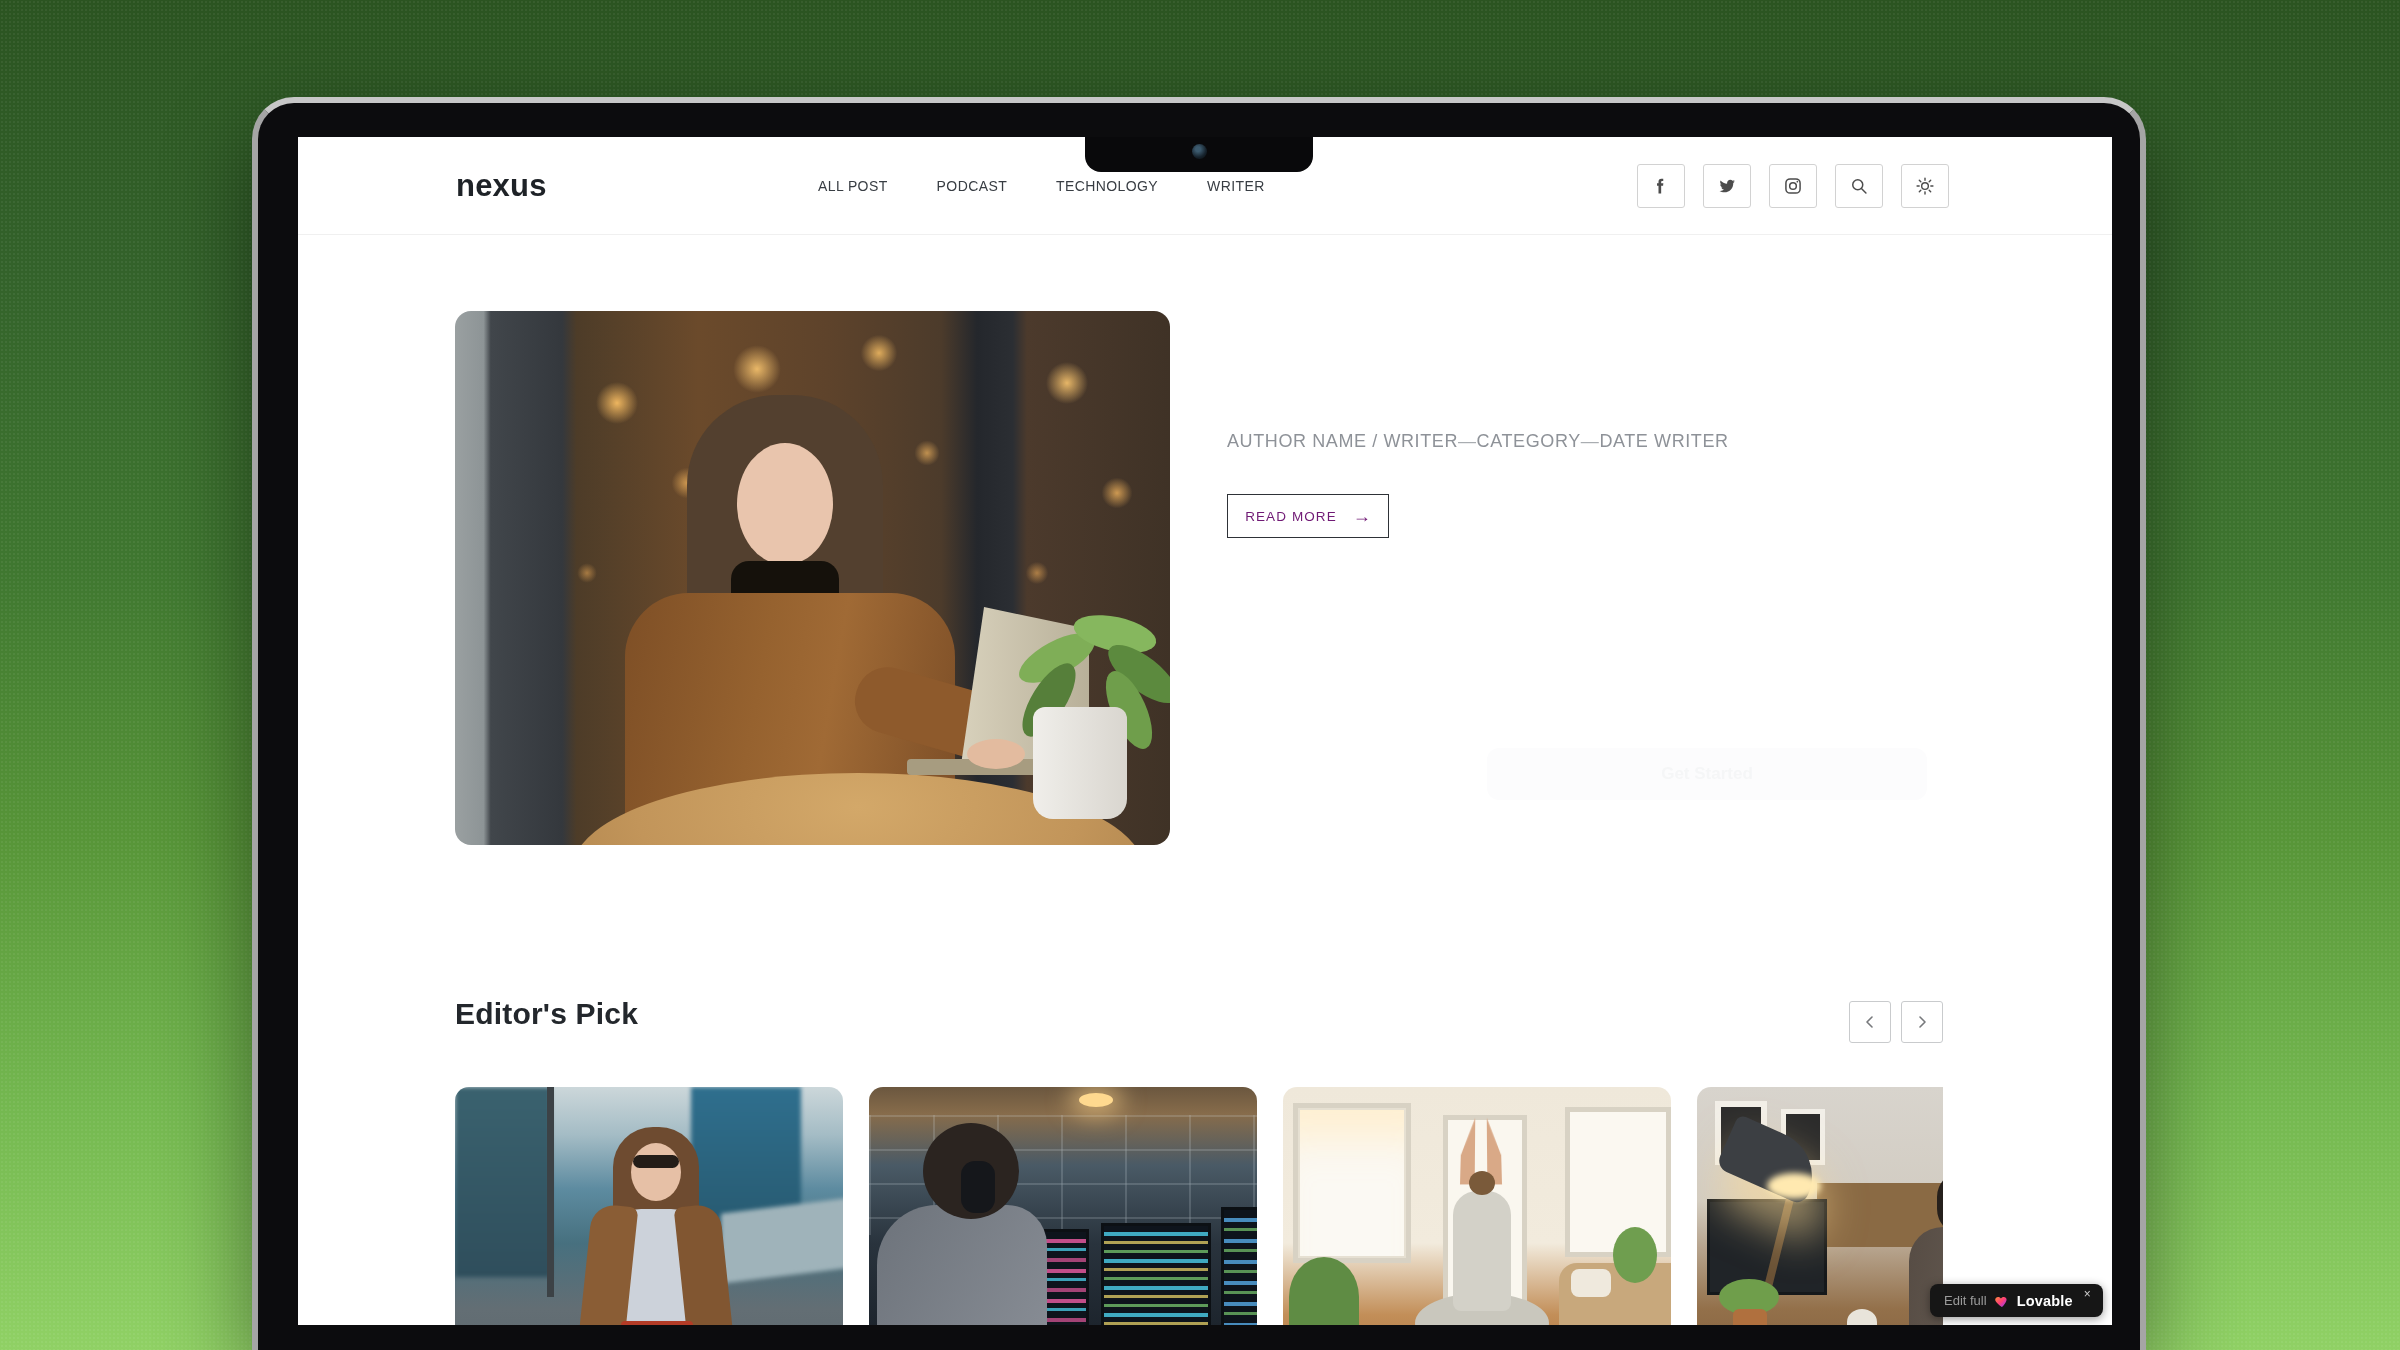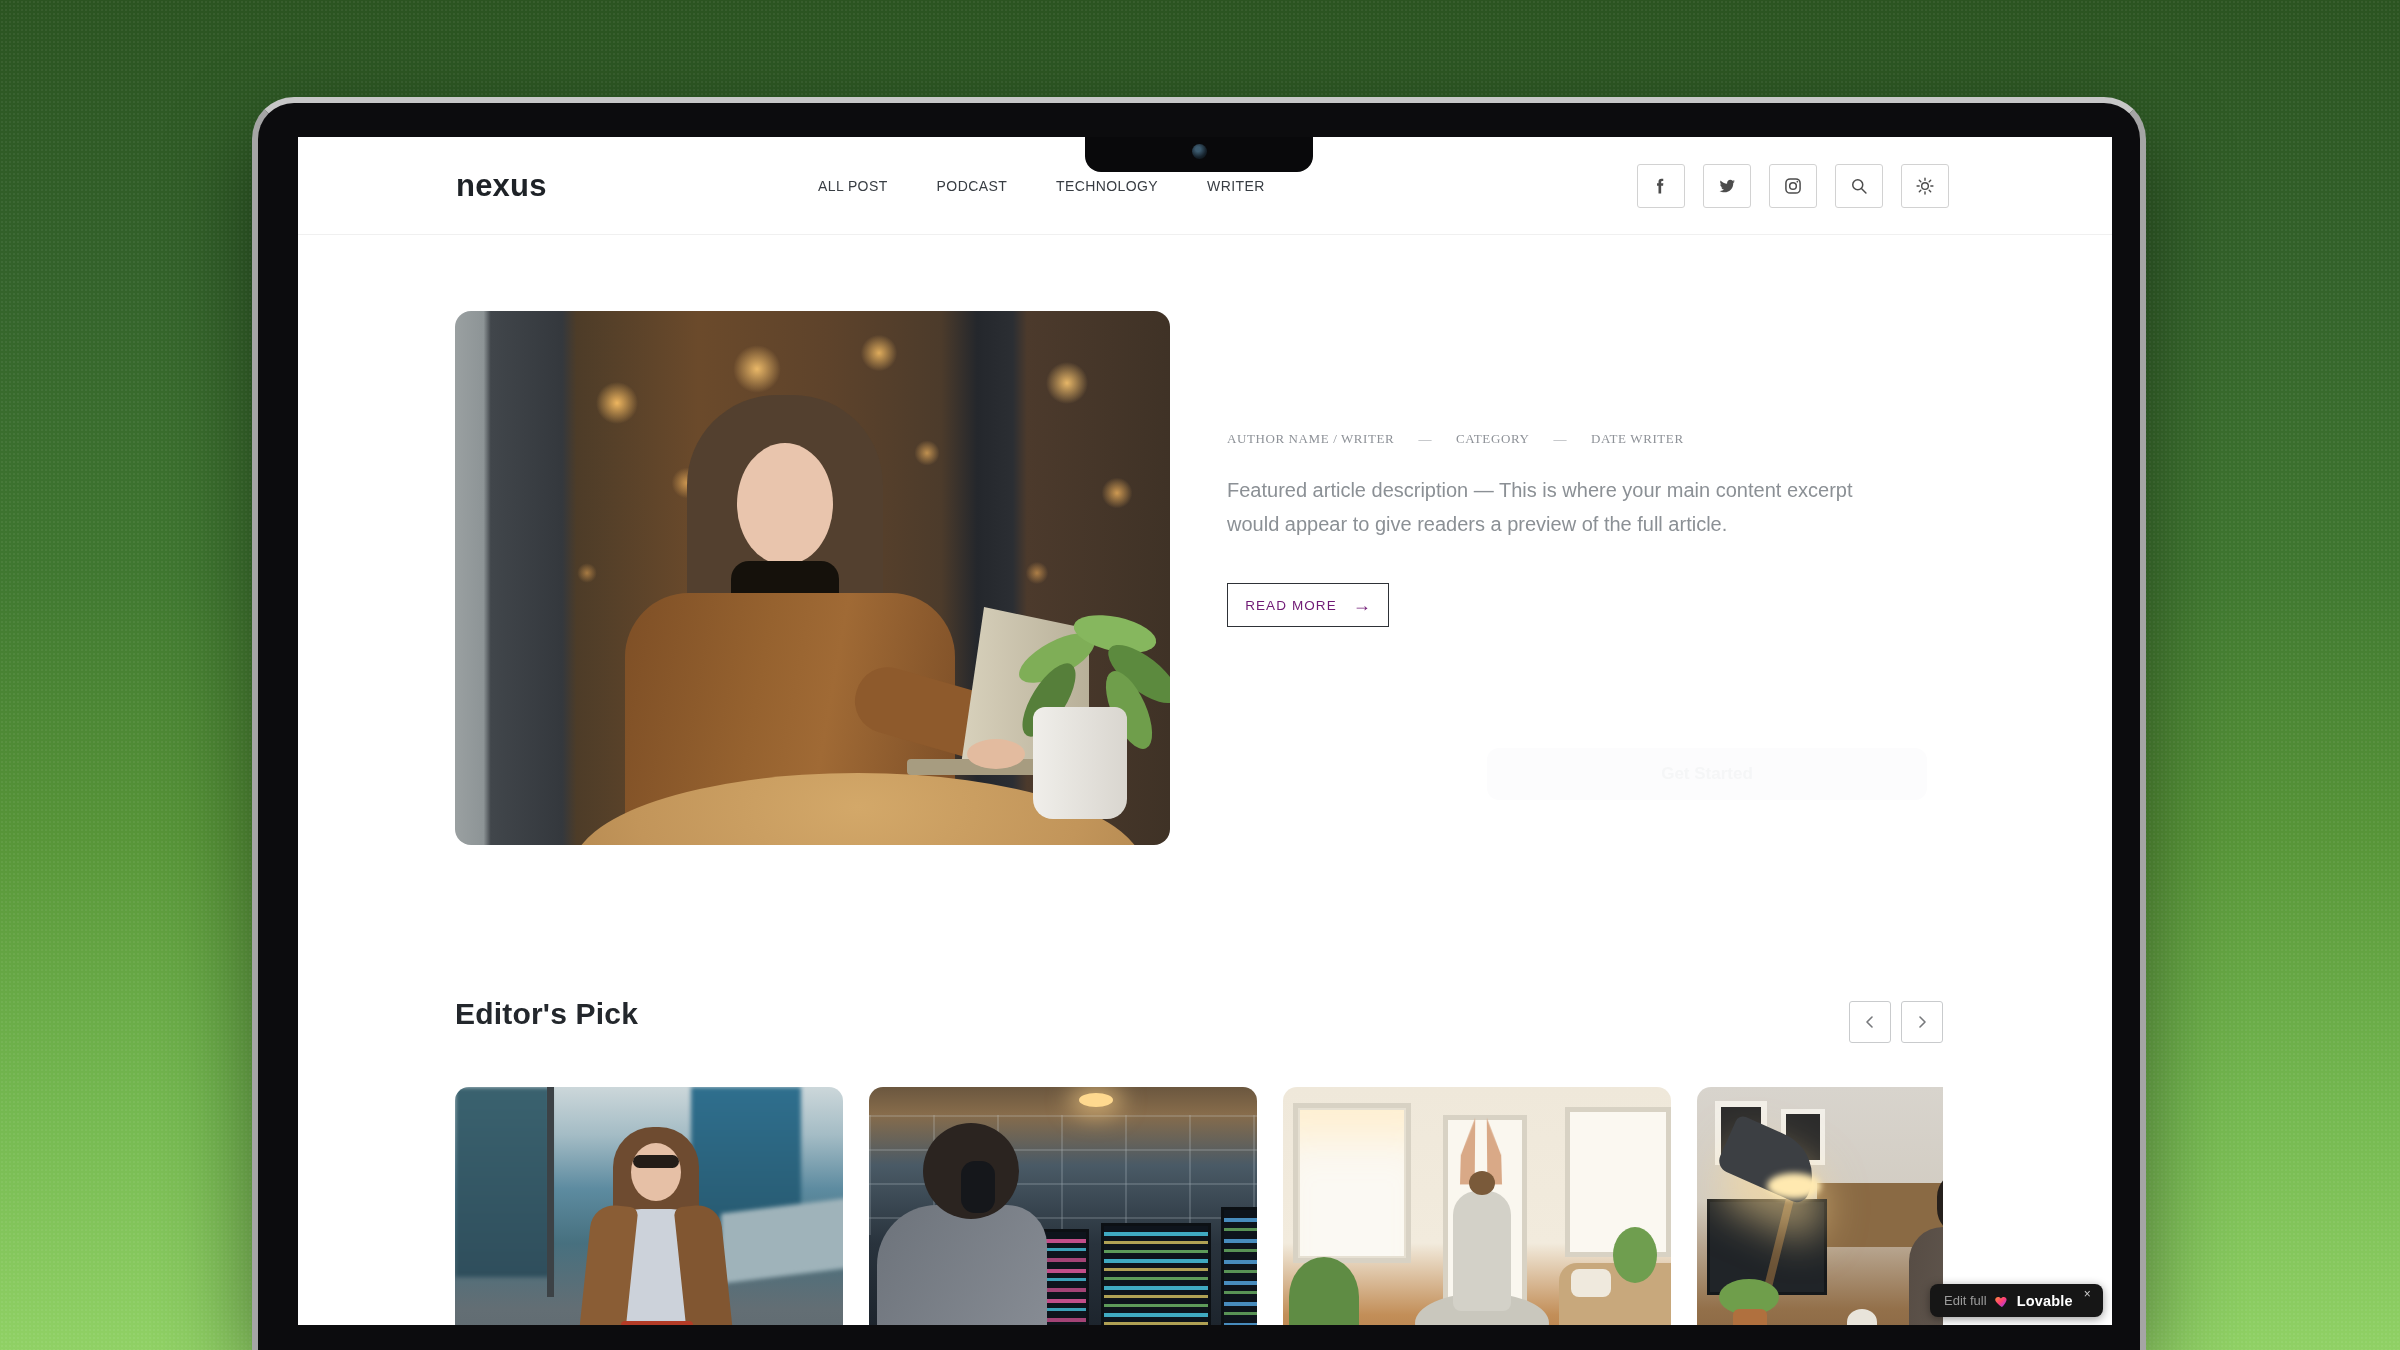--- a/index.html
+++ b/index.html
@@ -69,22 +69,22 @@
   .hp-leaf   { width:84px; height:34px; border-radius:50%; background:#6f9e4b; }
   .hp-leaf.l1{ left:560px; top:330px; transform:rotate(-28deg); background:#7fae57; }
   .hp-leaf.l2{ left:618px; top:306px; transform:rotate(12deg);  background:#86b75e; }
   .hp-leaf.l3{ left:646px; top:346px; transform:rotate(38deg);  background:#5c8a3e; }
   .hp-leaf.l4{ left:552px; top:372px; transform:rotate(-58deg); background:#567f3a; }
   .hp-leaf.l5{ left:632px; top:382px; transform:rotate(66deg);  background:#6f9e4b; }
 
   .hero-content { position:absolute; left:929px; top:258px; width:730px; }
   .hero-title { font-size:40px; font-weight:700; line-height:1.33; letter-spacing:-.3px;
     color:#20252b; max-width:645px; }
-  .hero-meta { display:flex; align-items:center; gap:24px; margin-top:36px;
-    font-size:13px; letter-spacing:.6px; color:#8e9298; white-space:nowrap;font-family:Liberation Serif, serif; }
+  .hero-meta { display:flex; align-items:center; margin-top:36px;
+    font-size:18px; letter-spacing:.6px; color:#8e9298; white-space:nowrap; }
   .hero-meta .sep { color:#a9adb1; }
   .hero-desc { margin-top:26px; font-size:20px; line-height:1.7; color:#8b9095; max-width:662px; }
   .read-more { margin-top:42px; width:162px; height:44px; border:1.5px solid #2e3237; background:#fff;
     display:inline-flex; align-items:center; justify-content:center; gap:16px;
     font-size:13.5px; letter-spacing:1.1px; color:#701a75; cursor:pointer; }
   .read-more .arr { font-size:18px; letter-spacing:0; }
   .ghost-btn { position:absolute; left:1189px; top:611px; width:440px; height:52px;
     background:#fcfcfd; border-radius:12px; display:flex; align-items:center; justify-content:center;
     font-size:17px; font-weight:700; color:#f5f6f7; }
 
@@ -251,21 +251,20 @@
     </div>
 
     <div class="hero-content">
       <div class="hero-meta">
         <span>AUTHOR NAME / WRITER</span>
         <span class="sep">—</span>
         <span>CATEGORY</span>
         <span class="sep">—</span>
         <span>DATE WRITER</span>
       </div>
-      <p class="hero-desc">Featured article description — This is where your main content excerpt would appear to give readers a preview of the full article.</p>
       <button class="read-more">
         <span>READ MORE</span>
         <span class="arr">→</span>
       </button>
     </div>
 
     <div class="ghost-btn">Get Started</div>
 
     <h2 class="section-title">Editor's Pick</h2>
     <div class="car-btn prev">

